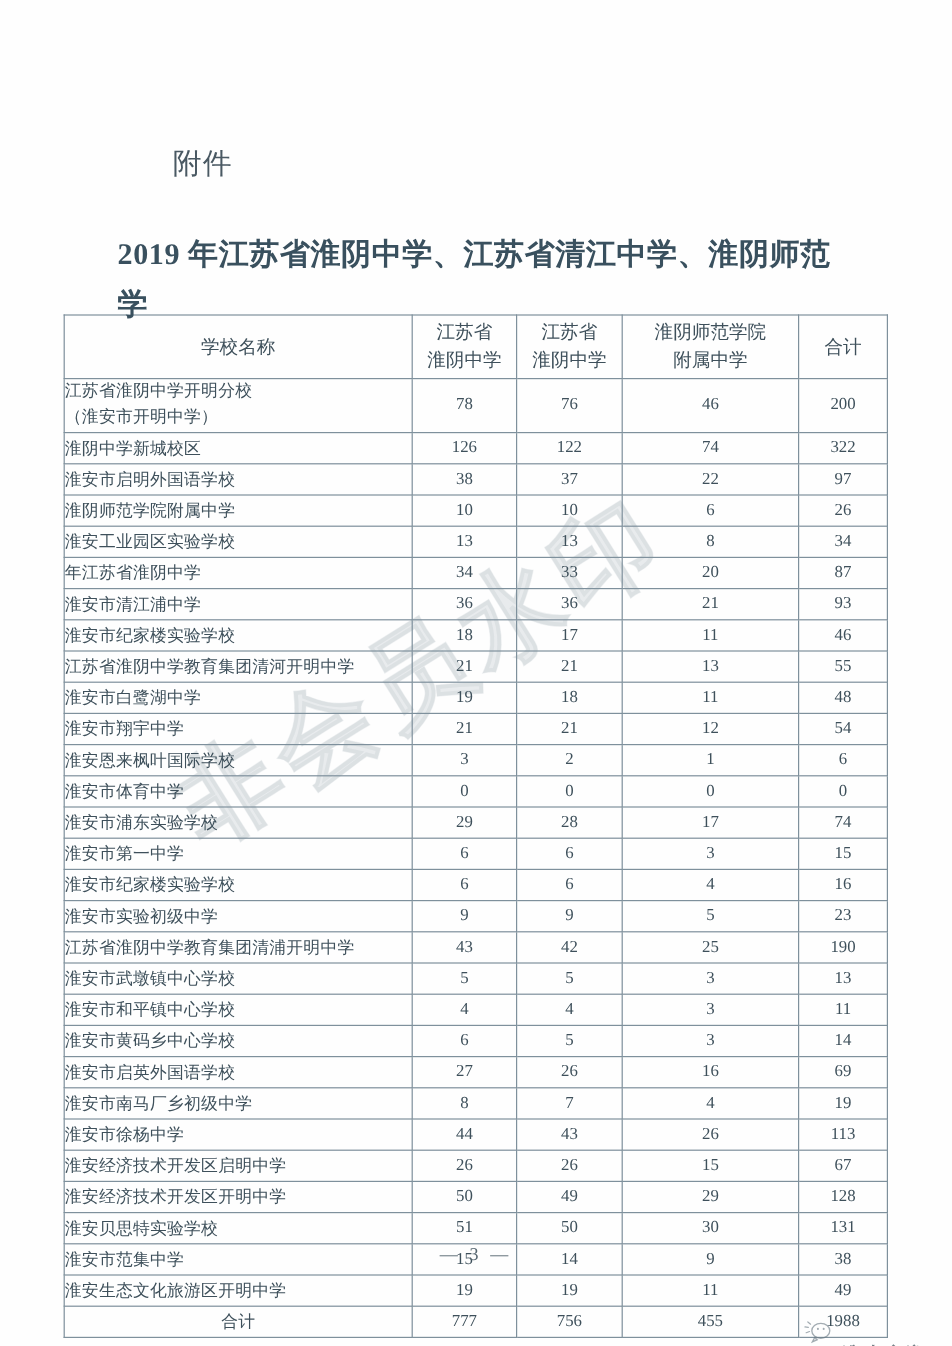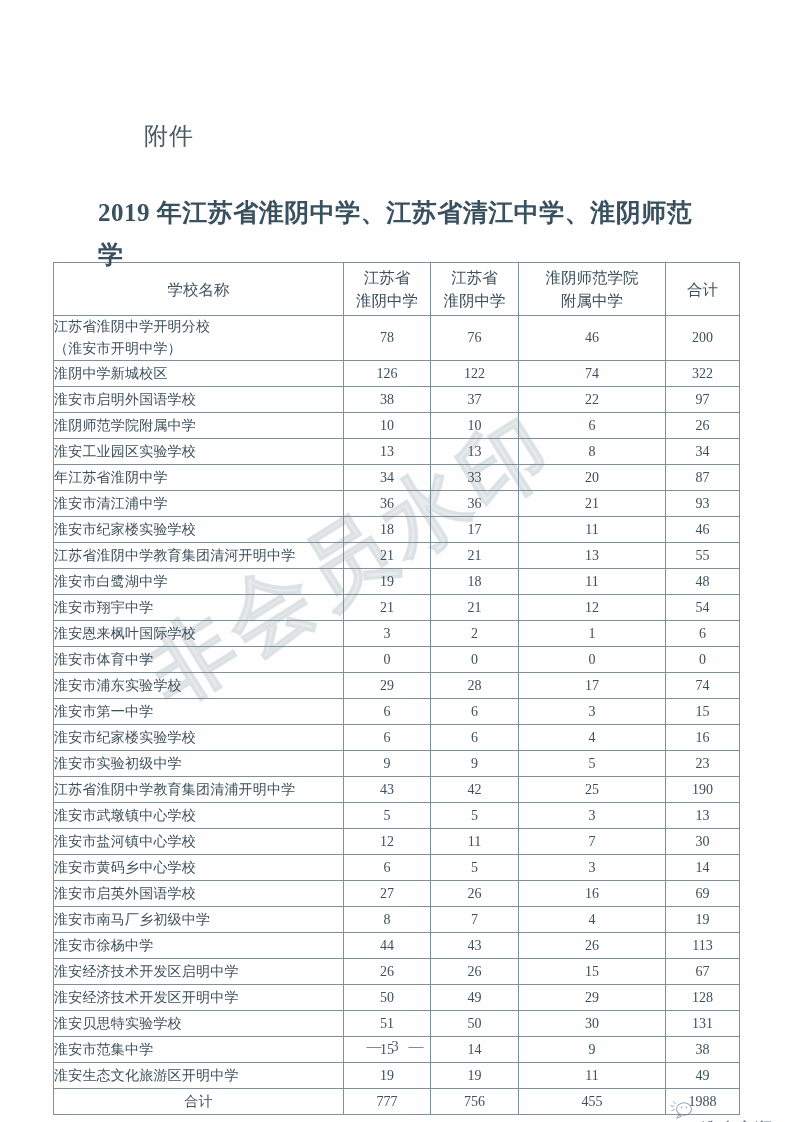--- a/index.html
+++ b/index.html
@@ -342,25 +342,25 @@
             <td class="num">190</td>
           </tr>
           <tr>
             <td class="school">淮安市武墩镇中心学校</td>
             <td class="num">5</td>
             <td class="num">5</td>
             <td class="num">3</td>
             <td class="num">13</td>
           </tr>
           <tr>
-            <td class="school">淮安市盐河镇中心学校</td>
-            <td class="num">12</td>
+            <td class="school">淮安市和平镇中心学校</td>
+            <td class="num">4</td>
+            <td class="num">4</td>
+            <td class="num">3</td>
             <td class="num">11</td>
-            <td class="num">7</td>
-            <td class="num">30</td>
           </tr>
           <tr>
             <td class="school">淮安市黄码乡中心学校</td>
             <td class="num">6</td>
             <td class="num">5</td>
             <td class="num">3</td>
             <td class="num">14</td>
           </tr>
           <tr>
             <td class="school">淮安市启英外国语学校</td>

